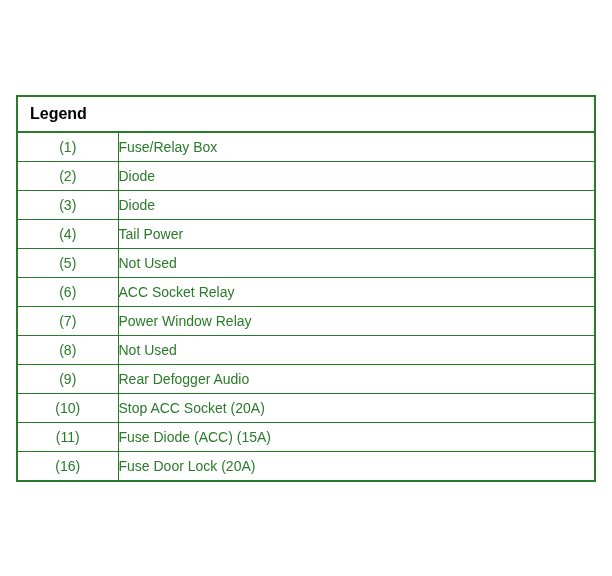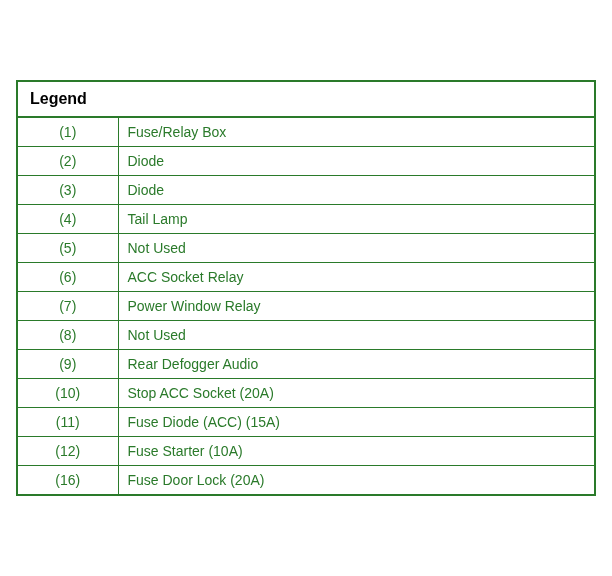--- a/index.html
+++ b/index.html
@@ -51,21 +51,21 @@
       color: #2a7a2a;
     }
 
     td:first-child {
       width: 100px;
       text-align: center;
       border-right: 1px solid #2a7a2a;
     }
 
     td:last-child {
-      padding-left: 9px;
+      padding-left: 0;
     }
   </style>
 </head>
 <body>
 
 <div class="table-container">
   <div class="legend-header">Legend</div>
   <table>
     <tbody id="legend-tbody">
     <tr>
@@ -75,21 +75,21 @@
         <tr>
           <td>(2)</td>
           <td>Diode</td>
         </tr>
         <tr>
           <td>(3)</td>
           <td>Diode</td>
         </tr>
         <tr>
           <td>(4)</td>
-          <td>Tail Lamp</td>
+          <td>Tail Power</td>
         </tr>
         <tr>
           <td>(5)</td>
           <td>Not Used</td>
         </tr>
         <tr>
           <td>(6)</td>
           <td>ACC Socket Relay</td>
         </tr>
         <tr>
@@ -106,22 +106,18 @@
         </tr>
         <tr>
           <td>(10)</td>
           <td>Stop ACC Socket (20A)</td>
         </tr>
         <tr>
           <td>(11)</td>
           <td>Fuse Diode (ACC) (15A)</td>
         </tr>
         <tr>
-          <td>(12)</td>
-          <td>Fuse Starter (10A)</td>
-        </tr>
-        <tr>
           <td>(16)</td>
           <td>Fuse Door Lock (20A)</td>
         </tr>
       </tbody>
   </table>
 </div>
 
 </body></html>

